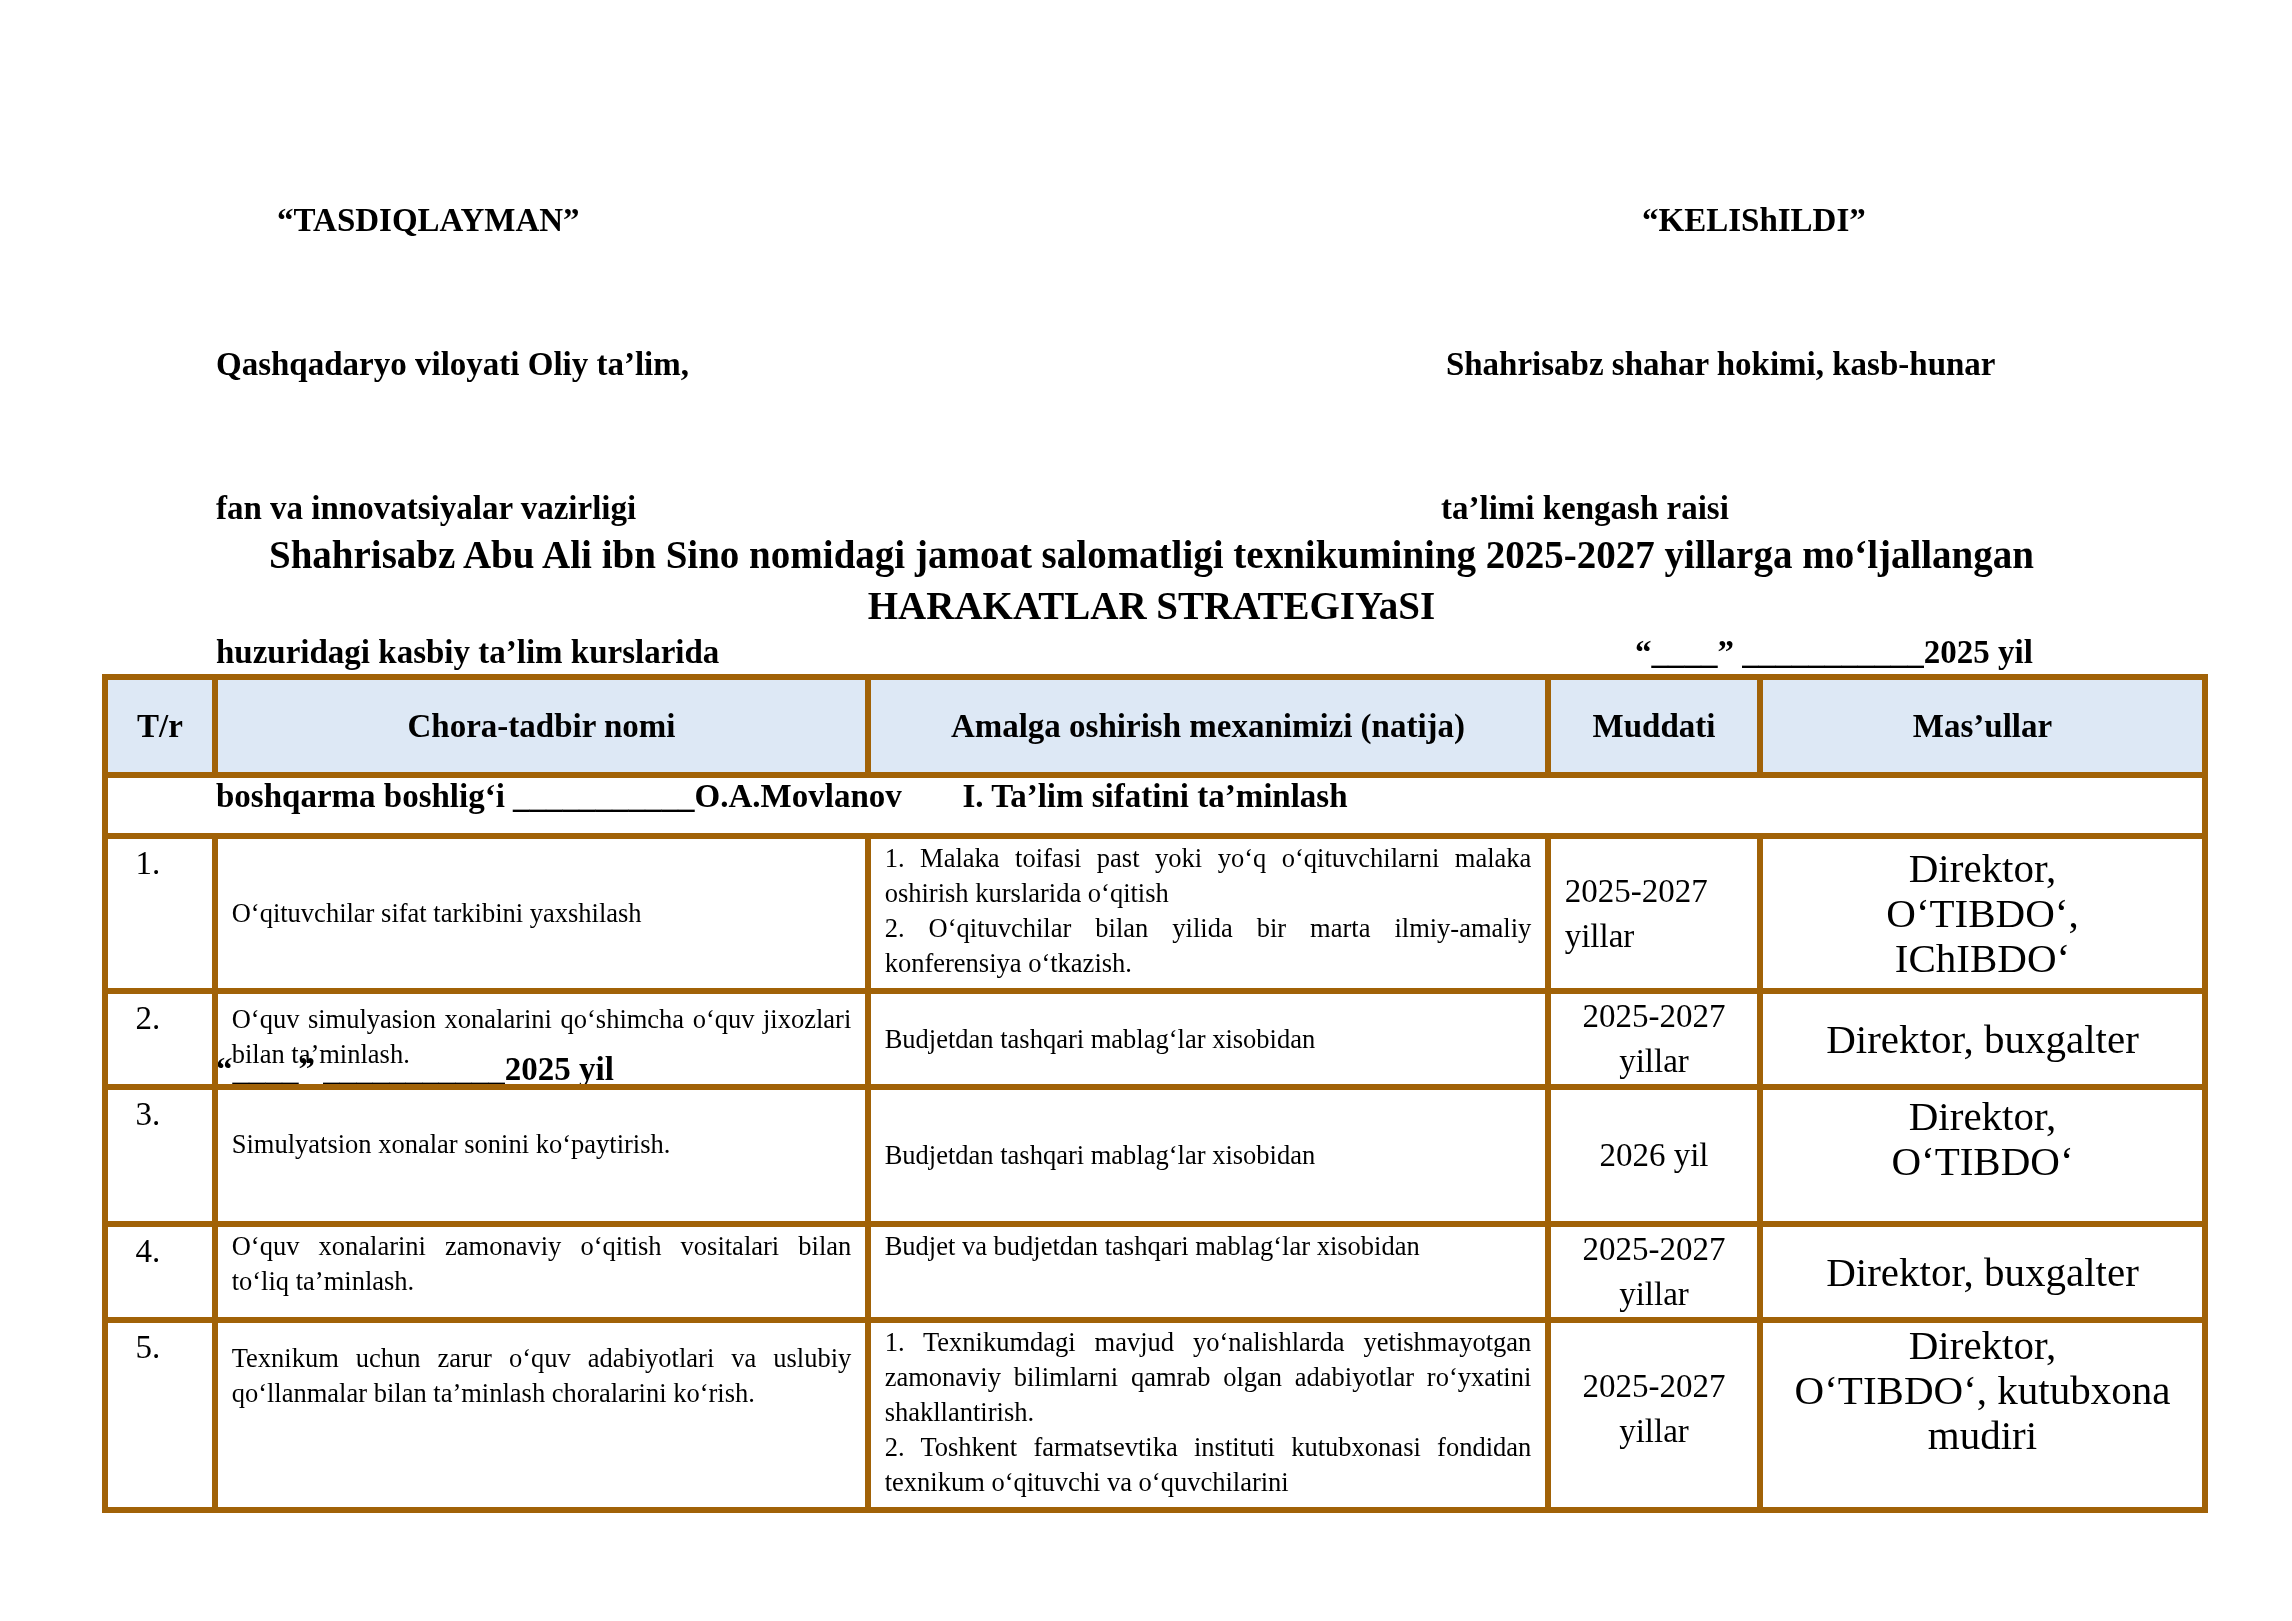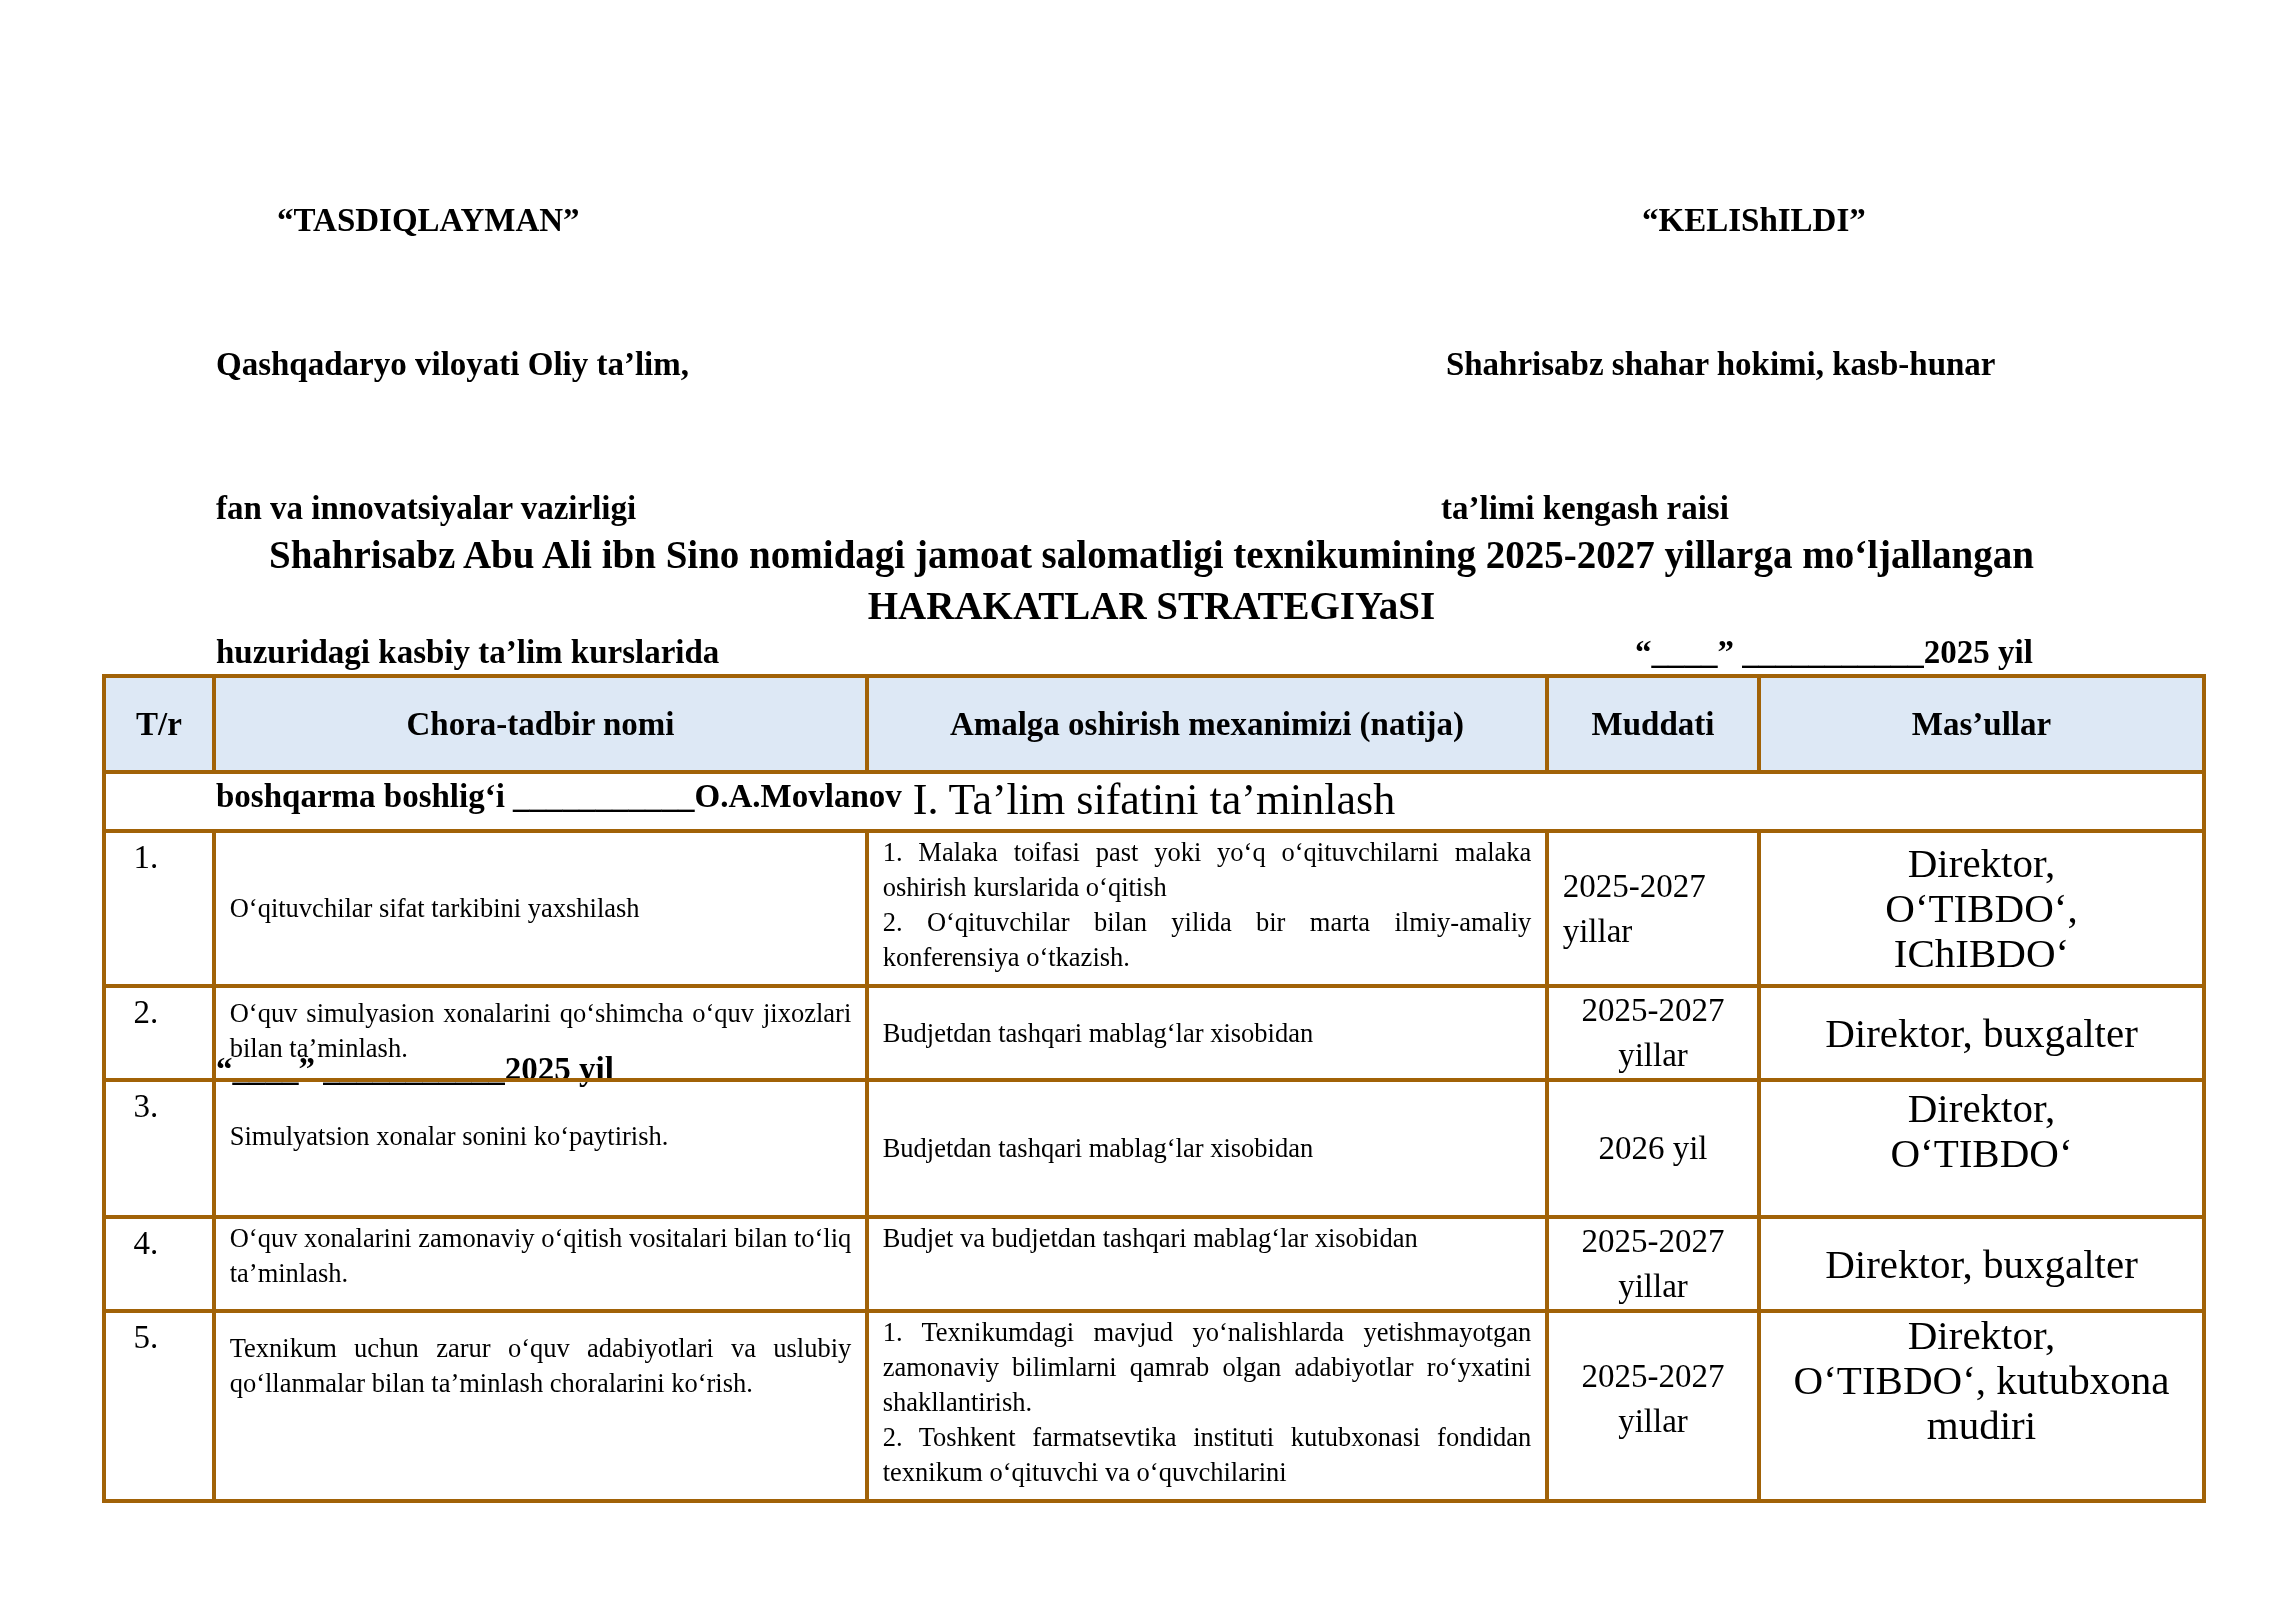--- a/index.html
+++ b/index.html
@@ -14,28 +14,28 @@
     .la-line { position: relative; }
     .title-block {
       position: absolute; left: 98px; top: 529px; width: 2107px;
       text-align: center; font-weight: bold; font-size: 39px; line-height: 51px;
     }
     table.strategy {
       position: absolute; left: 102px; top: 674px; width: 2099px;
       border-collapse: collapse; table-layout: fixed;
     }
     table.strategy td, table.strategy th {
-      border: 4px solid #a16207; padding: 0 13.7px; vertical-align: top;
+      border: 6px solid #a16207; padding: 0 13.7px; vertical-align: top;
     }
     table.strategy th {
       background: #dde8f5; font-size: 33px; font-weight: bold; height: 92px;
       vertical-align: middle; text-align: center;
     }
     .section-row td {
-      text-align: center; font-weight: normal; font-size: 44px; height: 55px;
+      text-align: center; font-weight: bold; font-size: 33px; height: 55px;
       vertical-align: middle; padding: 0; margin-top: 37px;
     }
     .num { font-size: 33px; text-align: left; padding-left: 27.4px !important; padding-top: 5.9px !important; }
     .txt { font-size: 26.5px; line-height: 35px; text-align: justify; }
     .mid { vertical-align: middle !important; }
     .term { font-size: 33px; line-height: 45px; text-align: center; vertical-align: middle !important; }
     .term.left { text-align: left; }
     .resp { font-size: 41px; line-height: 45px; text-align: center; vertical-align: middle !important; }
     .pl { white-space: pre-line; }
   </style>

